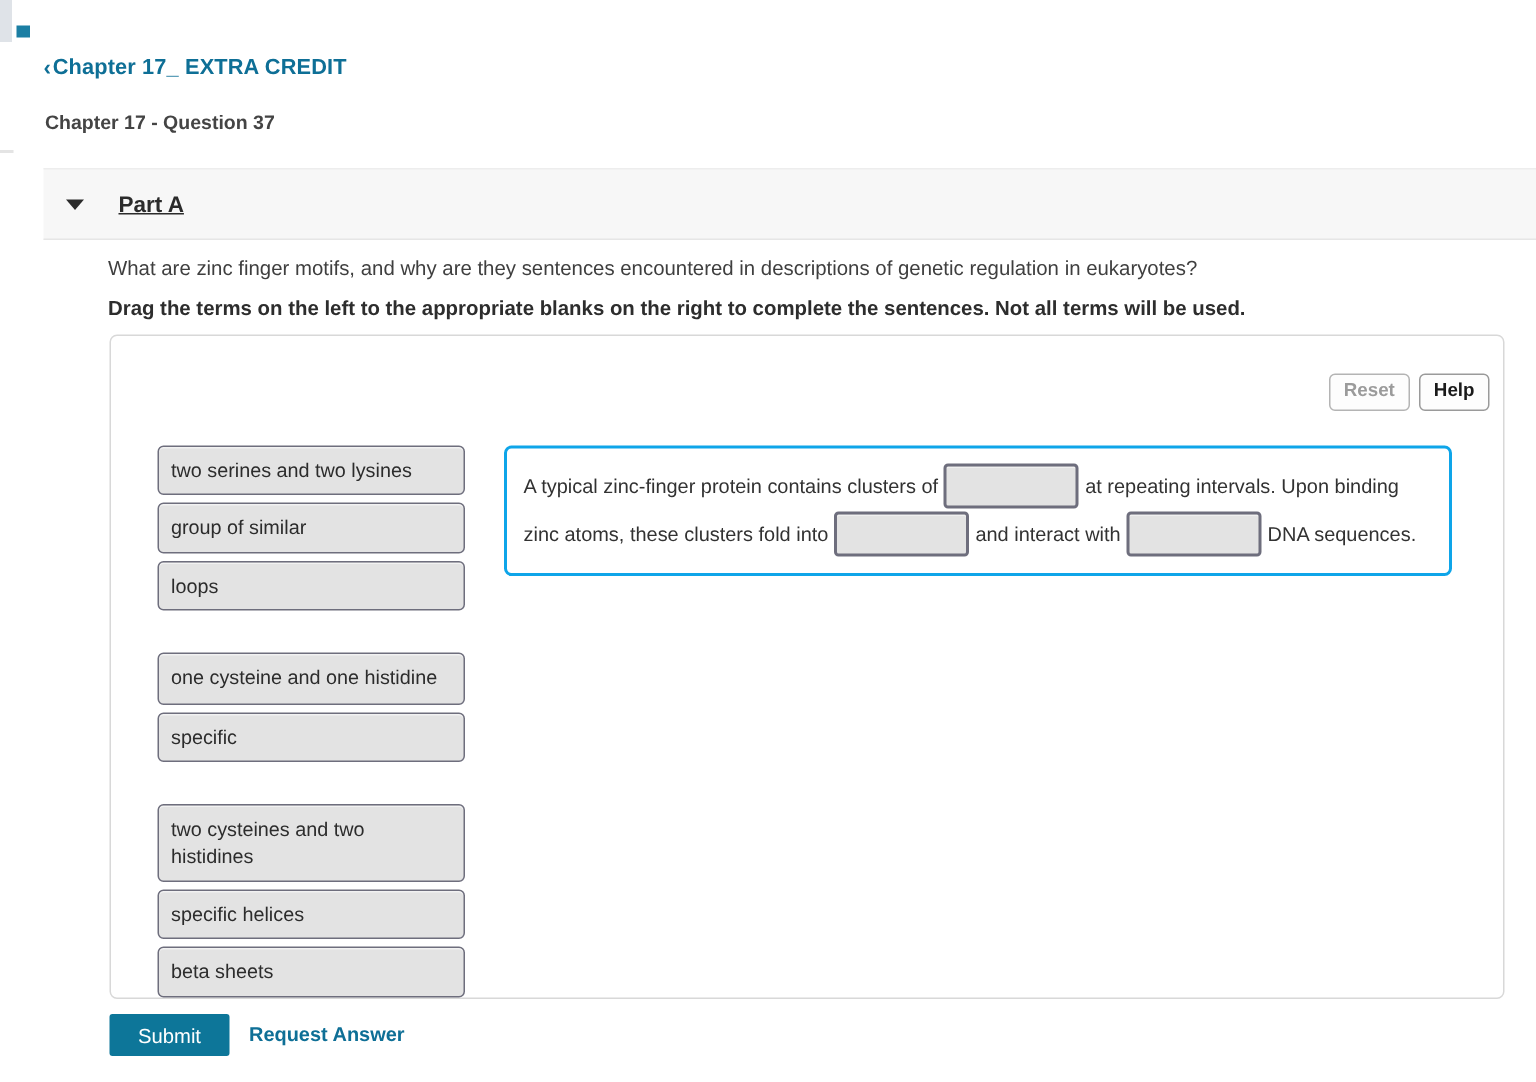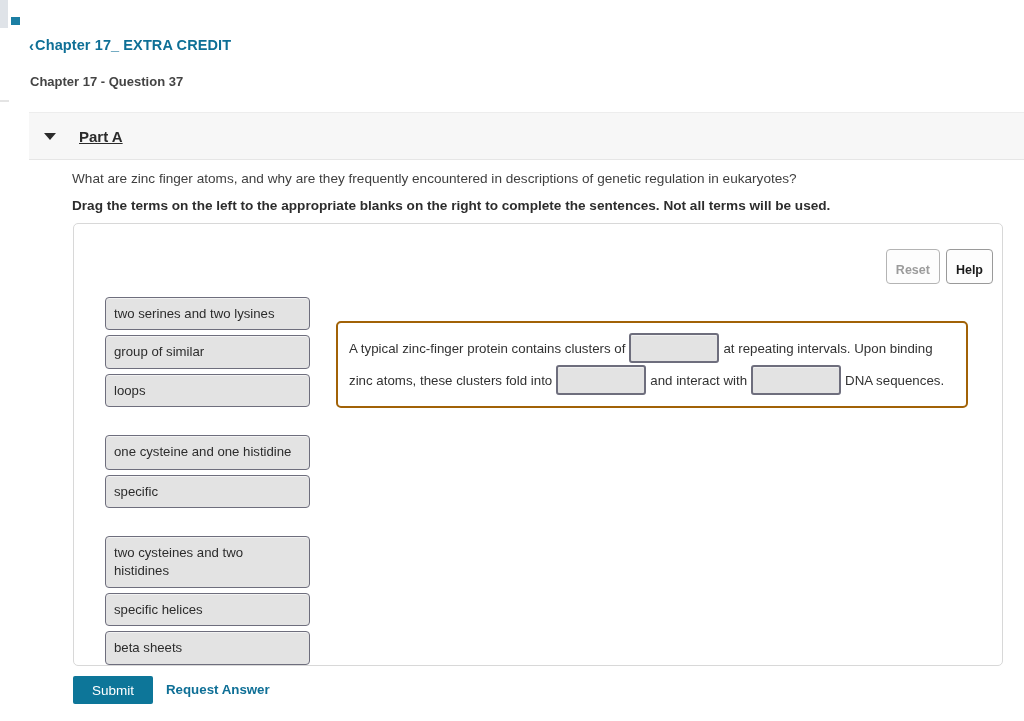--- a/index.html
+++ b/index.html
@@ -142,21 +142,21 @@
     position: absolute;
     right: 9px;
     top: 25px;
     display: flex;
     gap: 6px;
   }
   .tb-btn {
     font-family: "Liberation Sans", sans-serif;
     font-size: 12.5px;
     font-weight: bold;
-    padding: 13px 9px 4px 9px;
+    padding: 3px 9px 4px 9px;
     background: #fdfdfd;
     border: 1px solid #9a9a9a;
     border-radius: 4px;
     color: #1a1a1a;
     cursor: pointer;
     line-height: 1.25;
   }
   .tb-btn.disabled {
     color: #9b9b9b;
     border-color: #b4b4b4;
@@ -189,28 +189,27 @@
     margin-top: 28px;
   }
 
   
   .sentence-panel {
     position: absolute;
     left: 262px;
     top: 73px;
     width: 632px;
     box-sizing: border-box;
-    border: 2px solid #a16207;
+    border: 2px solid #0ea5e9;
     border-radius: 5px;
     background: #ffffff;
     padding: 9px 11px 10px 11px;
     font-size: 13.3px;
     color: #323232;
     line-height: 31px;
-    margin-top: 24px;
   }
   .sentence-panel .frag {
     vertical-align: middle;
   }
   .blank {
     display: inline-block;
     vertical-align: middle;
     background: #e3e3e3;
     border: 2px solid #6e6e7d;
     border-radius: 3px;
@@ -261,21 +260,21 @@
   <span>Chapter 17_ EXTRA CREDIT</span>
 </div>
 
 <div class="page-title">Chapter 17 - Question 37</div>
 
 <div class="part-bar">
   <div class="caret"></div>
   <div class="part-label">Part A</div>
 </div>
 
-<div class="question-text">What are zinc finger atoms, and why are they frequently encountered in descriptions of genetic regulation in eukaryotes?</div>
+<div class="question-text">What are zinc finger motifs, and why are they sentences encountered in descriptions of genetic regulation in eukaryotes?</div>
 <div class="instruction-text">Drag the terms on the left to the appropriate blanks on the right to complete the sentences. Not all terms will be used.</div>
 
 <div class="exercise-panel">
 
   <div class="toolbar">
     <button class="tb-btn disabled">Reset</button>
     <button class="tb-btn">Help</button>
   </div>
 
   <div class="terms-col">

